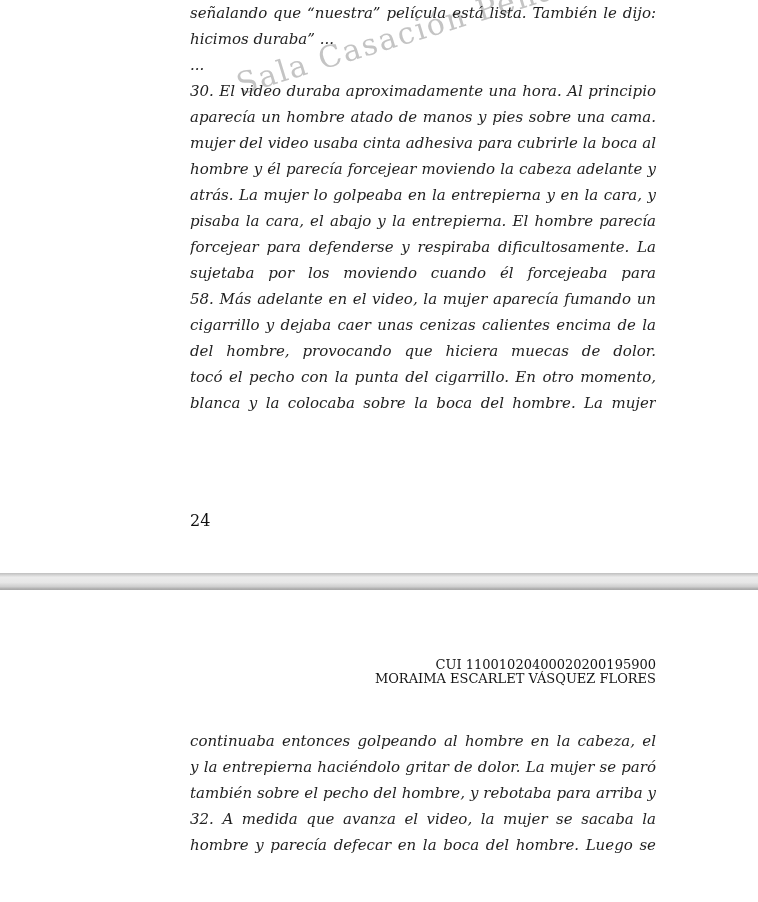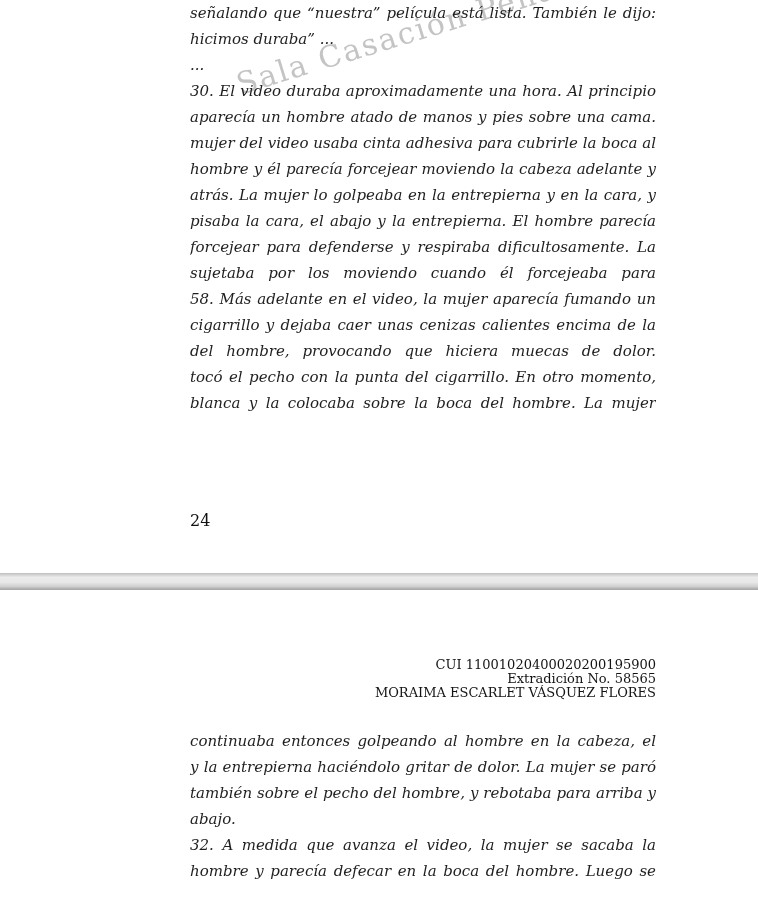--- a/index.html
+++ b/index.html
@@ -70,26 +70,24 @@
     <div class="ln j">tocó el pecho con la punta del cigarrillo. En otro momento, la mujer</div>
     <div class="ln j">blanca y la colocaba sobre la boca del hombre. La mujer</div>
   </div>
 
   <div class="pagenum">24</div>
 
   <div class="page-separator"></div>
 
   <div class="doc-header">
     <div>CUI 11001020400020200195900</div>
-    <div>Extradición No. 58565</div>
     <div>MORAIMA ESCARLET VÁSQUEZ FLORES</div>
   </div>
 
   <div class="textblock tb-p2">
     <div class="ln j">continuaba entonces golpeando al hombre en la cabeza, el pecho</div>
     <div class="ln j">y la entrepierna haciéndolo gritar de dolor. La mujer se paró</div>
     <div class="ln j">también sobre el pecho del hombre, y rebotaba para arriba y para</div>
-    <div class="ln">abajo.</div>
     <div class="ln j">32. A medida que avanza el video, la mujer se sacaba la camisa</div>
     <div class="ln j">hombre y parecía defecar en la boca del hombre. Luego se paró</div>
   </div>
 
 </div>
 
 </body></html>

